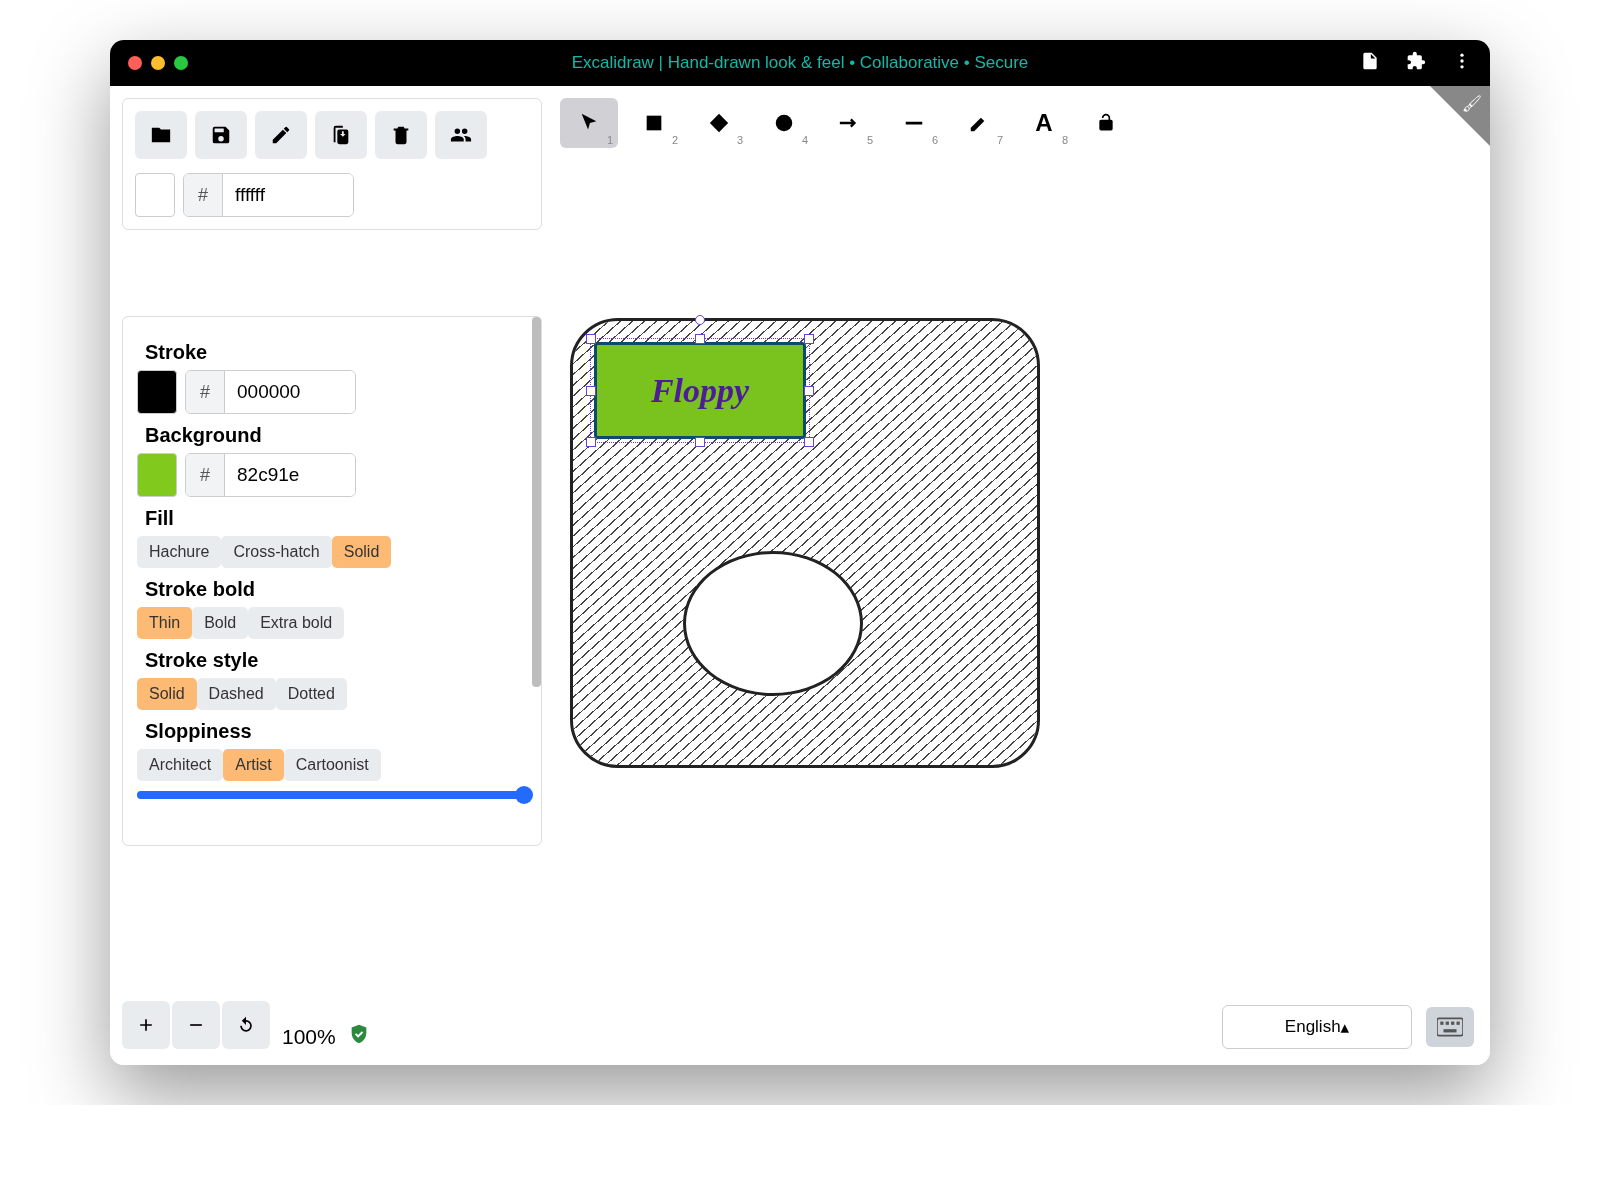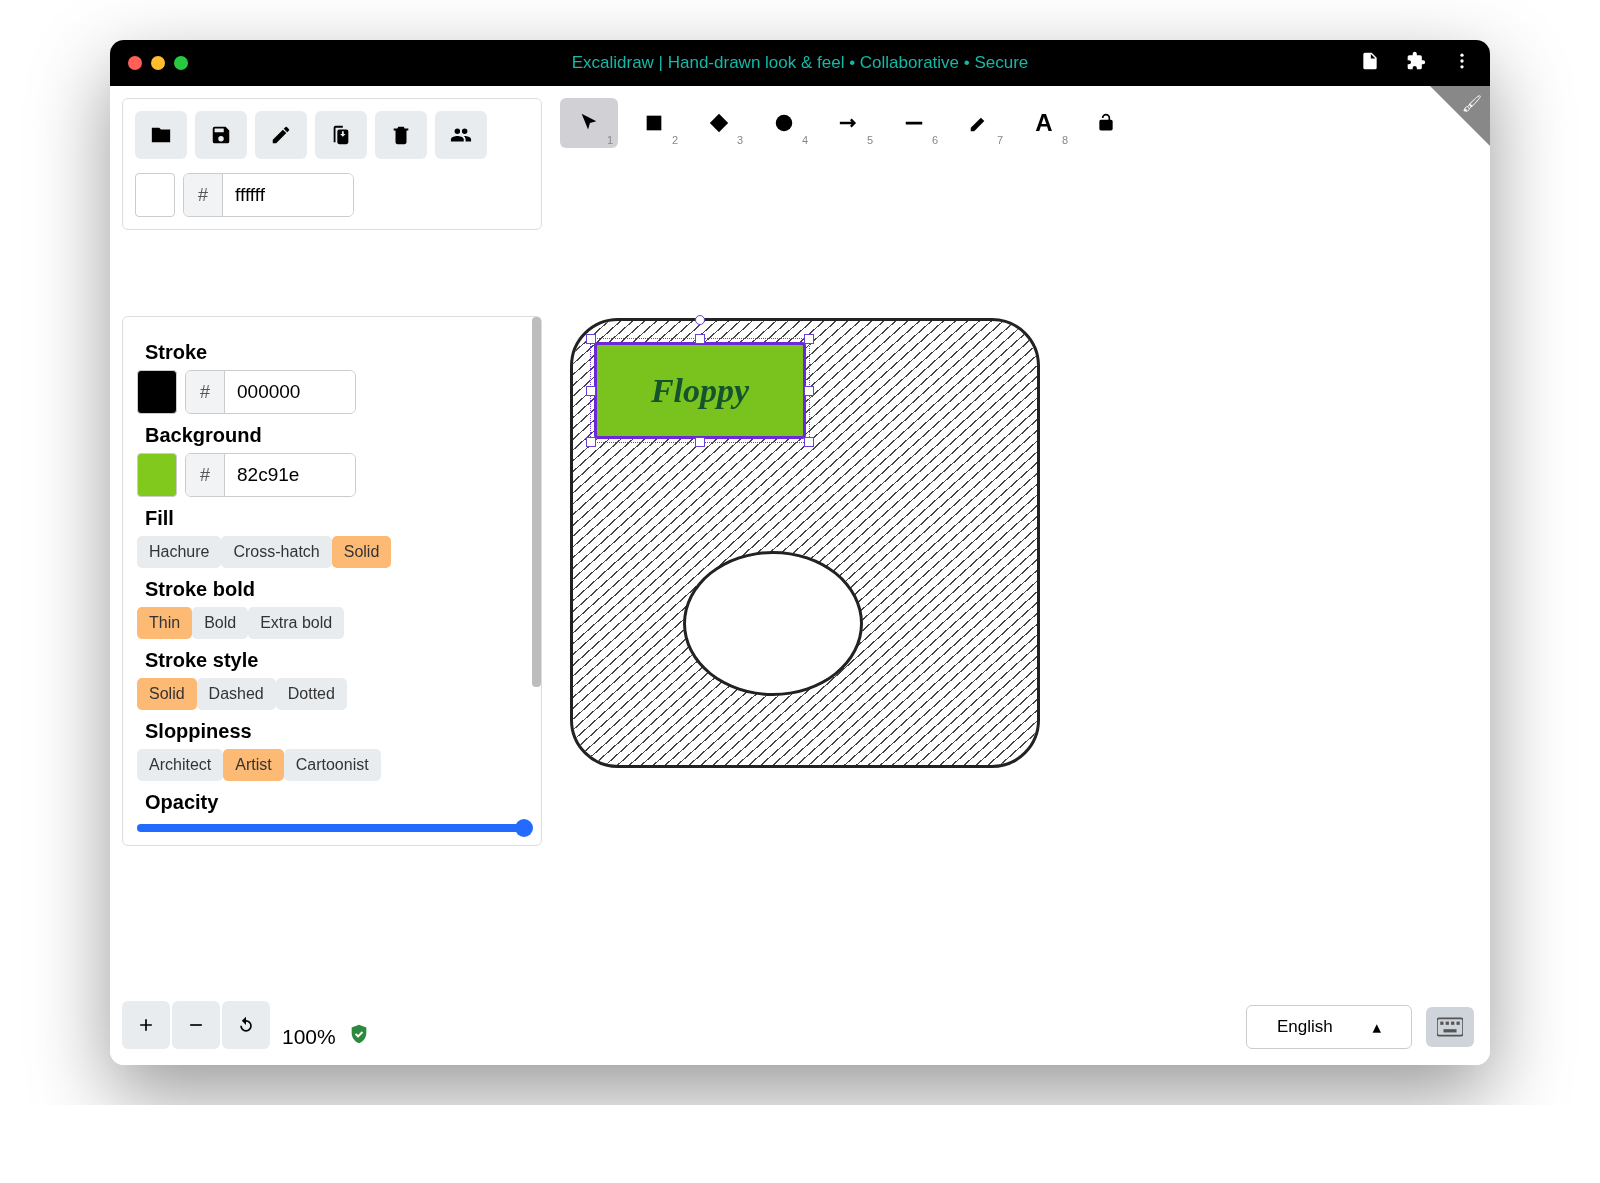--- a/index.html
+++ b/index.html
@@ -64,22 +64,22 @@
   }
   .zoom-btn { width: 48px; height: 48px; background: #e9ecef; border-radius: 6px; display: flex; align-items: center; justify-content: center; cursor: pointer; }
   .zoom-pct { font-size: 21px; padding: 0 10px; }
   .shield { color: #2b8a3e; }
   .shield svg { width:22px; height:22px; fill: currentColor; }
 
   .bottom-right {
     position: absolute; bottom: 16px; right: 16px; display: flex; gap: 14px; align-items: center;
   }
   .lang-select {
-    width: 166px; height: 44px; border: 1px solid #ccc; border-radius: 6px; display: flex;
-    align-items: center; padding: 0 30px; justify-content: space-between; font-size: 17px; cursor: pointer;
+    width: 190px; height: 44px; border: 1px solid #ccc; border-radius: 6px; display: flex;
+    align-items: center; padding: 0 30px; justify-content: center; font-size: 17px; cursor: pointer;
   }
   .keyboard-btn { width: 48px; height: 40px; background: #ced4da; border-radius: 6px; display:flex; align-items:center; justify-content:center; cursor:pointer; }
   .keyboard-btn svg { width:26px; height:20px; fill:#555; }
 
   .corner-fold {
     position: absolute; top: 0; right: 0; width: 0; height: 0;
     border-style: solid; border-width: 0 60px 60px 0; border-color: transparent #888 transparent transparent;
   }
   .corner-fold::after {
     content:"🖌"; position:absolute; right:-52px; top:8px; color:#fff; font-size:16px;
@@ -97,23 +97,23 @@
   }
   .floppy-hole {
     position:absolute; left:110px; top:230px; width:180px; height:145px; border:3px solid #222; border-radius:50%;
     background:#fff;
   }
 
   .selection {
     position:absolute; left:20px; top:20px; width:220px; height:105px; border:1.5px dotted #6740d8;
   }
   .selection .label-box {
-    position:absolute; inset:3px; background:#7ac21e; border:3px solid #6d28d9; border-radius:4px;
+    position:absolute; inset:3px; background:#7ac21e; border:3px solid #0c4a6e; border-radius:4px;
     display:flex; align-items:center; justify-content:center;
-    font-family: "Comic Sans MS", cursive; font-size:34px; font-weight:600; font-style:italic; color:#14532d;
+    font-family: "Comic Sans MS", cursive; font-size:34px; font-weight:600; font-style:italic; color:#4c1d95;
   }
   .handle { position:absolute; width:10px; height:10px; background:#fff; border:1.5px solid #6740d8; }
   .h-nw{left:-5px;top:-5px;} .h-n{left:50%;top:-5px;margin-left:-5px;} .h-ne{right:-5px;top:-5px;}
   .h-w{left:-5px;top:50%;margin-top:-5px;} .h-e{right:-5px;top:50%;margin-top:-5px;}
   .h-sw{left:-5px;bottom:-5px;} .h-s{left:50%;bottom:-5px;margin-left:-5px;} .h-se{right:-5px;bottom:-5px;}
   .rotate-handle{position:absolute;left:50%;top:-24px;margin-left:-5px;width:10px;height:10px;border:1.5px solid #6740d8;border-radius:50%;background:#fff;}
 
 </style>
 </head>
 <body>
@@ -230,21 +230,20 @@
         <span class="chip">Dotted</span>
       </div>
 
       <div class="sect-label">Sloppiness</div>
       <div class="chip-row">
         <span class="chip">Architect</span>
         <span class="chip active">Artist</span>
         <span class="chip">Cartoonist</span>
       </div>
 
-      <div class="sect-label">Opacity</div>
       <div class="slider">
         <div class="slider-fill"></div>
         <div class="slider-thumb"></div>
       </div>
     </div>
 
     <div class="toolbar">
       <div class="tool-btn active">
         <svg viewBox="0 0 24 24">
             <path d="M4 2l16 8-7 2-2 7L4 2z"></path>

